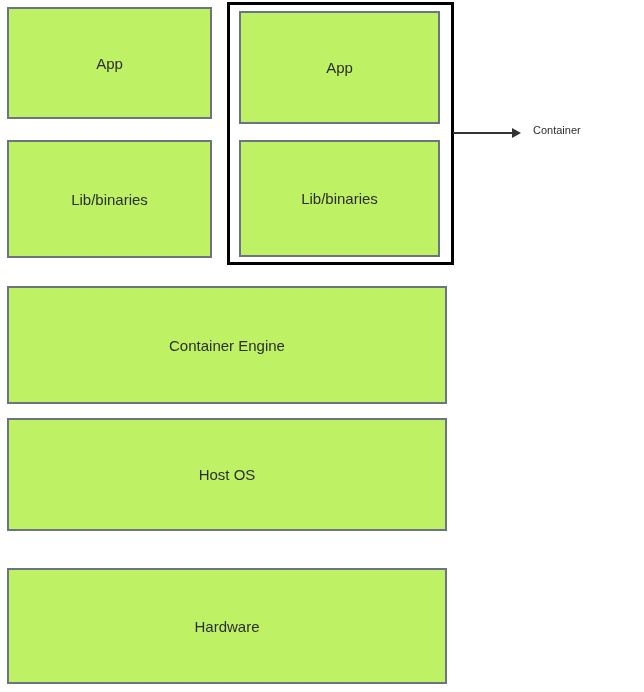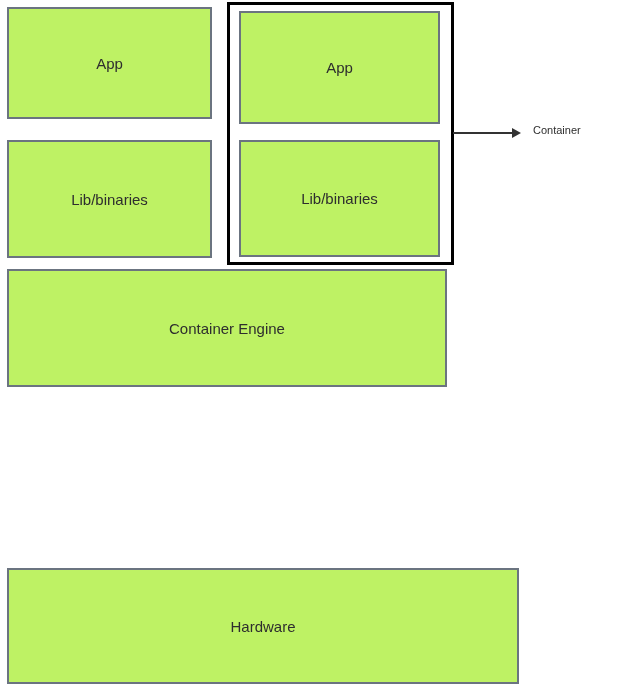--- a/index.html
+++ b/index.html
@@ -57,23 +57,23 @@
     border-left: 9px solid #333333;
   }
   .callout-label {
     position: absolute;
     left: 533px; top: 124px;
     font-size: 11px;
     color: #2e2e2e;
     white-space: nowrap;
   }
   
-  .layer-engine   { left: 7px; top: 269px; width: 440px; height: 118px; }
+  .layer-engine   { left: 7px; top: 286px; width: 440px; height: 118px; }
   .layer-hostos   { left: 7px; top: 418px; width: 440px; height: 113px; }
-  .layer-hardware { left: 7px; top: 568px; width: 512px; height: 116px; }
+  .layer-hardware { left: 7px; top: 568px; width: 440px; height: 116px; }
 </style>
 </head>
 <body>
 
 <div class="canvas">
 
   <div class="box app-left">App</div>
 
   <div class="box lib-left">Lib/binaries</div>
 
@@ -81,16 +81,17 @@
     <div class="box app-right">App</div>
     <div class="box lib-right">Lib/binaries</div>
   </div>
 
   <div class="arrow-line"></div>
   <div class="arrow-head"></div>
   <div class="callout-label">Container</div>
 
   <div class="box layer-engine">Container Engine</div>
 
+  <div class="box layer-hostos">Host OS</div>
 
   <div class="box layer-hardware">Hardware</div>
 
 </div>
 
 </body></html>

